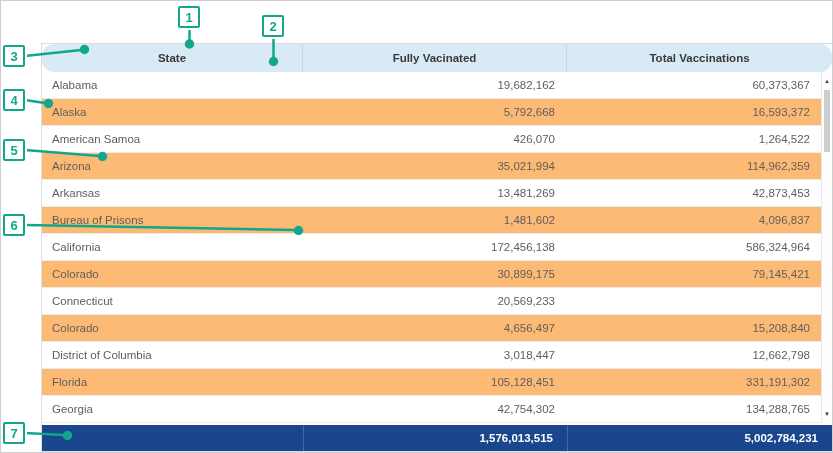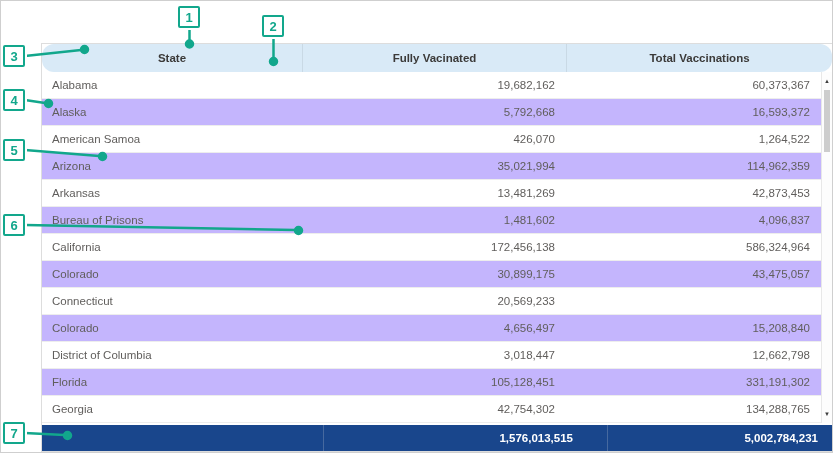--- a/index.html
+++ b/index.html
@@ -29,21 +29,21 @@
     border-right: 1px solid rgba(0,0,0,0.07);
   }
   .th:last-child { border-right: none; }
 
   .col-state { width: 261px; }
   .col-fv    { width: 264px; }
   .col-tv    { flex: 1; }
 
   .tbody { position: relative; }
   .tr { display: flex; height: 27px; background: #ffffff; border-bottom: 1px solid #ededed; }
-  .tr.alt { background: #c4b5fd; }
+  .tr.alt { background: #fdba74; }
   .td { display: flex; align-items: center; font-size: 11.5px; color: #605e5c; overflow: hidden; white-space: nowrap; }
   .td.col-state { padding-left: 10px; }
   .td.num { justify-content: flex-end; padding-right: 12px; }
   .tr .td.col-tv.num { padding-right: 22px; }
 
   
   .scrollbar {
     position: absolute; top: 0; right: 0;
     width: 11px; height: 351px;
     background: #fdfdfd; border-left: 1px solid #e8e8e8;
@@ -57,21 +57,21 @@
   .sb-btn.up { top: 2px; }
   .sb-btn.down { bottom: 2px; }
   .sb-thumb {
     position: absolute; left: 2px; top: 18px;
     width: 6px; height: 62px; background: #cdcdcd;
   }
 
   
   .total-row {
     display: flex; height: 28px;
-    background: #19468c; border-top: 2px solid #ffffff; gap: 20px;
+    background: #19468c; border-top: 2px solid #ffffff;
   }
   .total-row .td { color: #ffffff; font-weight: bold; font-size: 11.5px; }
   .total-row .td.num { border-left: 1px solid #46699f; padding-right: 14px; }
 
   
   .connector-svg { position: absolute; left: 0; top: 0; z-index: 4; pointer-events: none; }
   .callout {
     position: absolute; z-index: 5;
     width: 22px; height: 22px;
     background: #ffffff;
@@ -128,21 +128,21 @@
           <div class="td col-tv num">4,096,837</div>
         </div>
         <div class="tr">
           <div class="td col-state">California</div>
           <div class="td col-fv num">172,456,138</div>
           <div class="td col-tv num">586,324,964</div>
         </div>
         <div class="tr alt">
           <div class="td col-state">Colorado</div>
           <div class="td col-fv num">30,899,175</div>
-          <div class="td col-tv num">43,475,057</div>
+          <div class="td col-tv num">79,145,421</div>
         </div>
         <div class="tr">
           <div class="td col-state">Connecticut</div>
           <div class="td col-fv num">20,569,233</div>
         </div>
         <div class="tr alt">
           <div class="td col-state">Colorado</div>
           <div class="td col-fv num">4,656,497</div>
           <div class="td col-tv num">15,208,840</div>
         </div>

